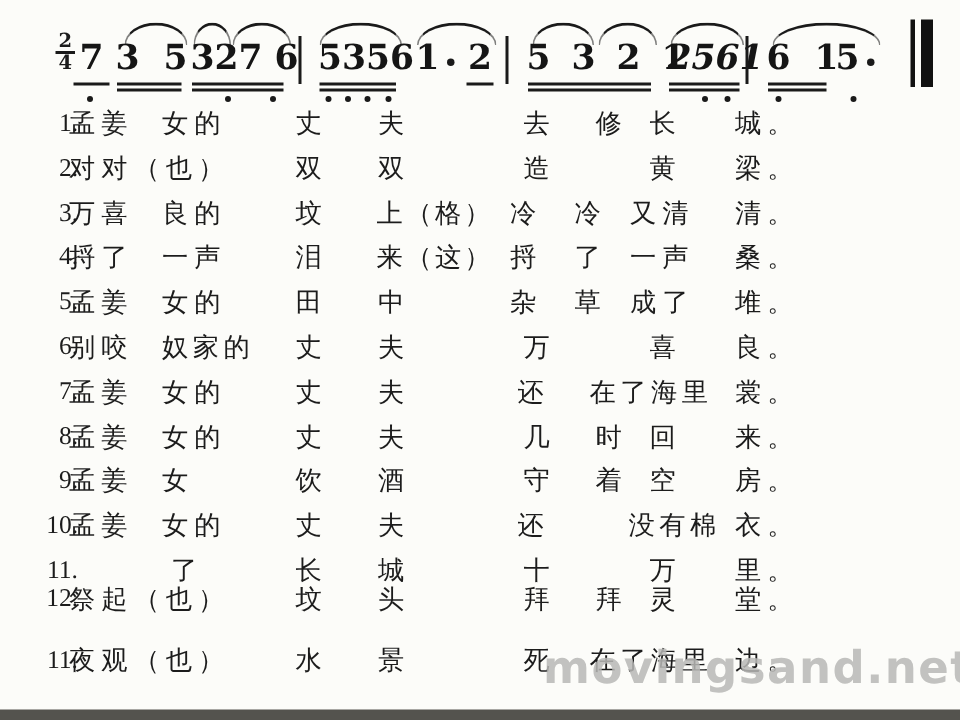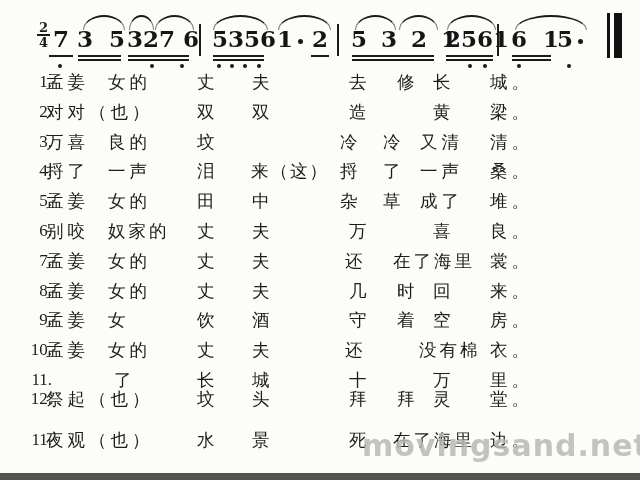--- a/index.html
+++ b/index.html
@@ -51,21 +51,21 @@
       <div>4</div>
     </div>
 
   <div class="tok" style="left: 48px; width: 26px; letter-spacing: 0px;">7<span class="uline u1"></span><span class="ldot" style="left: calc(45% - 2px);"></span></div>
       <div class="tok" style="left: 77px; width: 45px; letter-spacing: 4px;">3 5<span class="uline u1"></span><span class="uline u2"></span></div>
       <div class="tok" style="left: 127px; width: 63px; letter-spacing: 0px;">327 6<span class="uline u1"></span><span class="uline u2"></span><span class="ldot" style="left: calc(40% - 2px);"></span><span class="ldot" style="left: calc(88% - 2px);"></span></div>
       <div class="tok" style="left: 212px; width: 53px; letter-spacing: 0px;">5356<span class="uline u1"></span><span class="uline u2"></span><span class="ldot" style="left: calc(13% - 2px);"></span><span class="ldot" style="left: calc(38% - 2px);"></span><span class="ldot" style="left: calc(63% - 2px);"></span><span class="ldot" style="left: calc(88% - 2px);"></span></div>
       <div class="tok" style="left: 276px; width: 18px; letter-spacing: 0px;">1<span class="augdot"></span></div>
       <div class="tok" style="left: 310px; width: 20px; letter-spacing: 0px;">2<span class="uline u1"></span></div>
       <div class="tok" style="left: 351px; width: 84px; letter-spacing: 3px;">5 3 2 1<span class="uline u1"></span><span class="uline u2"></span></div>
-      <div class="tok" style="left: 445px; width: 49px; letter-spacing: 0px;">2561<span class="uline u1"></span><span class="uline u2"></span><span class="ldot" style="left: calc(50% - 2px);"></span><span class="ldot" style="left: calc(82% - 2px);"></span></div>
+      <div class="tok" style="left: 445px; width: 49px; letter-spacing: 0px; font-style: italic;">2561<span class="uline u1"></span><span class="uline u2"></span><span class="ldot" style="left: calc(50% - 2px);"></span><span class="ldot" style="left: calc(82% - 2px);"></span></div>
       <div class="tok" style="left: 511px; width: 41px; letter-spacing: 4px;">6 1<span class="uline u1"></span><span class="uline u2"></span><span class="ldot" style="left: calc(20% - 2px);"></span></div>
       <div class="tok" style="left: 556px; width: 18px; letter-spacing: 0px;">5<span class="ldot" style="left: calc(70% - 2px);"></span><span class="augdot"></span></div>
       <div class="slur" style="left: 83px; width: 40px;"></div>
       <div class="slur" style="left: 129px; width: 23px;"></div>
       <div class="slur" style="left: 155px; width: 37px;"></div>
       <div class="slur" style="left: 213px; width: 53px;"></div>
       <div class="slur" style="left: 278px; width: 51px;"></div>
       <div class="slur" style="left: 355px; width: 39px;"></div>
       <div class="slur" style="left: 399px; width: 37px;"></div>
       <div class="slur" style="left: 447px; width: 47px;"></div>
@@ -97,20 +97,21 @@
         <span class="lyric-word" style="left: 252px;">双</span>
         <span class="lyric-word" style="left: 349px;">造</span>
         <span class="lyric-word" style="left: 433px;">黄</span>
         <span class="lyric-word" style="left: 490px;">梁。</span>
       </div>
       <div class="lyric-line" style="top: 126.6px;">
         <span class="line-number">3.</span>
         <span class="lyric-word" style="left: 108px;">良的</span>
         <span class="lyric-word" style="left: 46px;">万喜</span>
         <span class="lyric-word" style="left: 197px;">坟</span>
+        <span class="lyric-word" style="left: 251px; letter-spacing: 2px;">上（格）</span>
         <span class="lyric-word" style="left: 340px;">冷</span>
         <span class="lyric-word" style="left: 383px;">冷</span>
         <span class="lyric-word" style="left: 420px;">又清</span>
         <span class="lyric-word" style="left: 490px;">清。</span>
       </div>
       <div class="lyric-line" style="top: 156.4px;">
         <span class="line-number">4.</span>
         <span class="lyric-word" style="left: 46px;">捋了</span>
         <span class="lyric-word" style="left: 108px;">一声</span>
         <span class="lyric-word" style="left: 197px;">泪</span>

